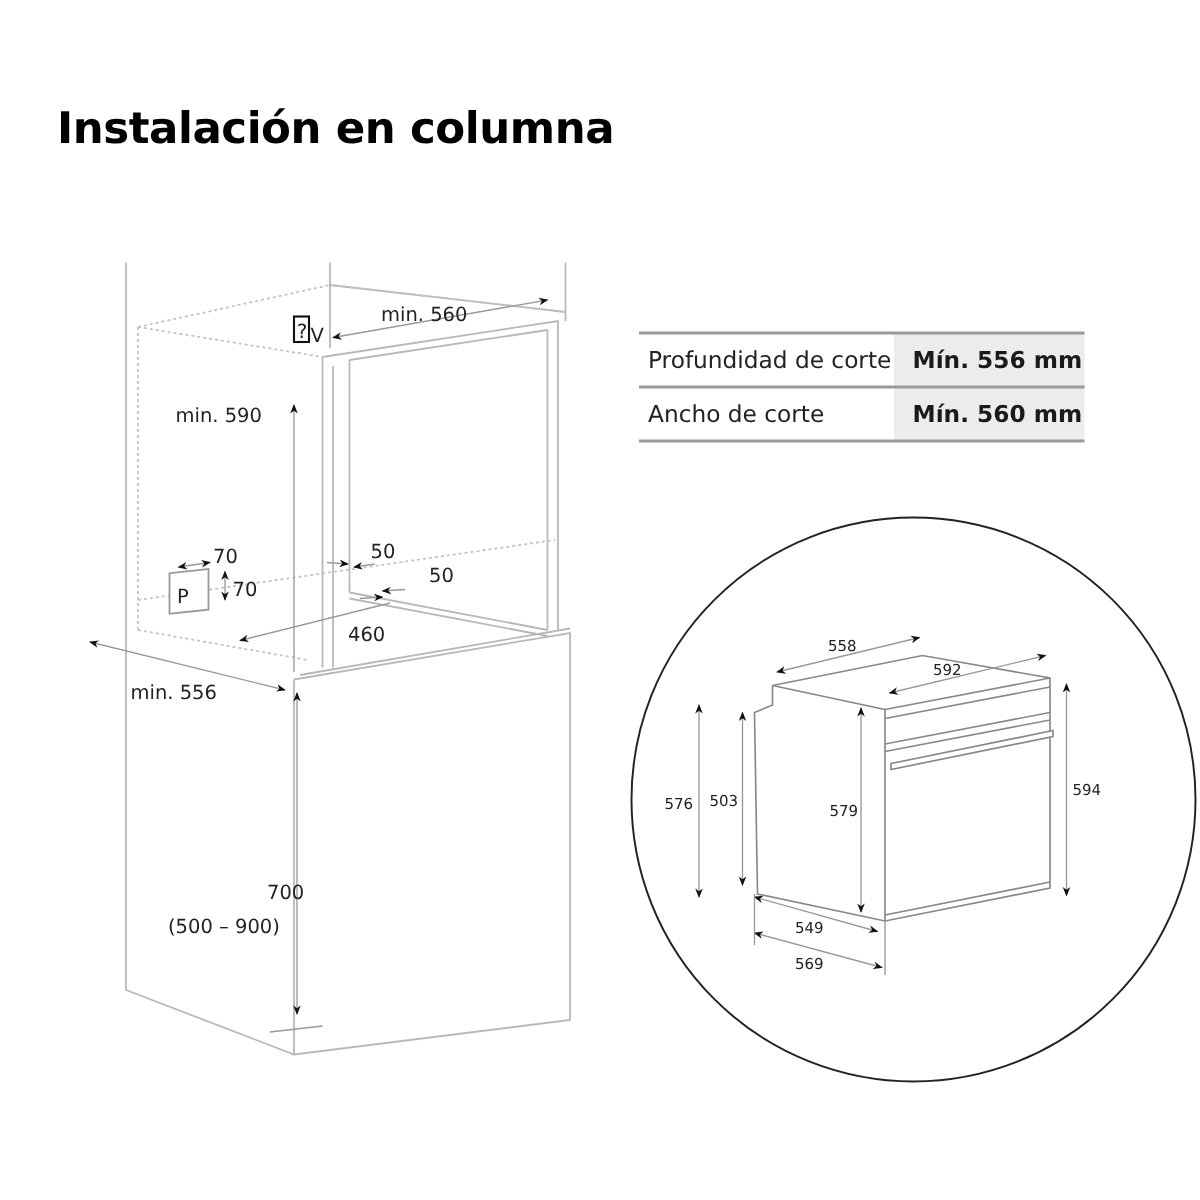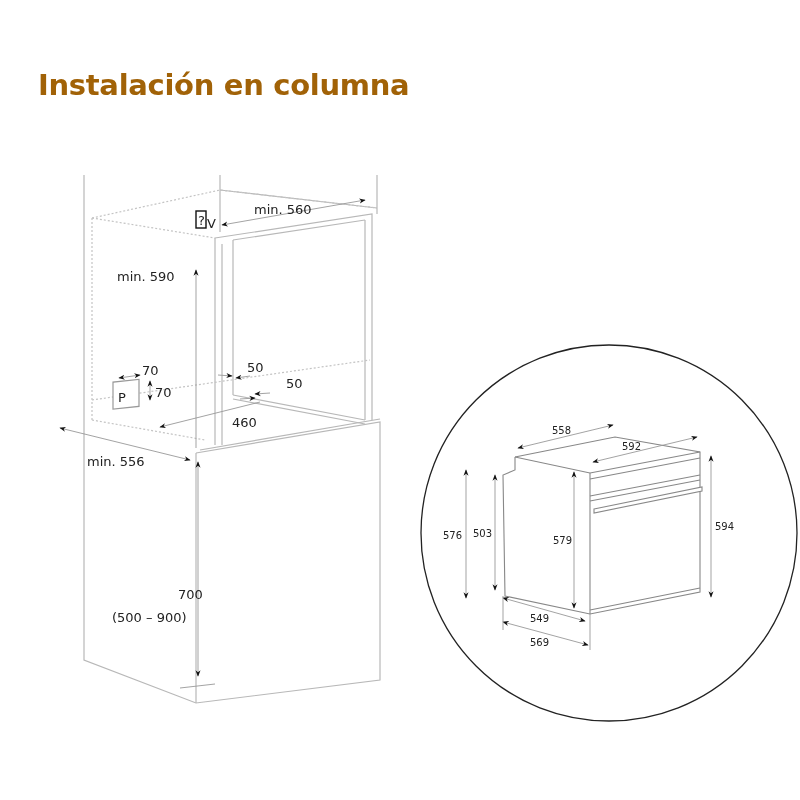--- a/index.html
+++ b/index.html
@@ -1,17 +1,17 @@
 <!DOCTYPE html>
 <html><head>
 <meta charset="utf-8">
 <style>
   html, body { margin: 0; padding: 0; background: #ffffff; }
   body { width: 800px; height: 800px; position: relative; overflow: hidden; font-family: "DejaVu Sans", "Liberation Sans", sans-serif; color: #111; }
-  .title { position: absolute; left: 38px; top: 68px; font-size: 29px; font-weight: bold; letter-spacing: -0.3px; color: #a16207; }
+  .title { position: absolute; left: 38px; top: 68px; font-size: 29px; font-weight: bold; letter-spacing: -0.3px; color: #000000; }
   .diagram { position: absolute; left: 0; top: 0; width: 800px; height: 800px; }
   .spec-table { position: absolute; left: 426px; top: 221px; width: 297px; border-collapse: collapse; font-size: 15.5px; }
   .spec-table td { height: 34px; padding: 0 0 0 6px; border-top: 2px solid #9a9a9a; white-space: nowrap; }
   .spec-table tr:last-child td { border-bottom: 2px solid #9a9a9a; }
   .spec-table td.val { background: #ececec; font-weight: bold; padding-left: 12px; color: #1a1a1a; }
   .spec-table td.lab { color: #222; }
   .lbl { font-family: "DejaVu Sans", sans-serif; font-size: 13px; fill: #222; }
   .lbl-s { font-family: "DejaVu Sans", sans-serif; font-size: 10px; fill: #222; }
   .ln { stroke: #b8b8b8; stroke-width: 1.2; fill: none; }
   .lnd { stroke: #c4c4c4; stroke-width: 1.2; fill: none; stroke-dasharray: 2 2; }
@@ -131,14 +131,22 @@
     <text class="lbl-s" x="473" y="537">503</text>
     <text class="lbl-s" x="553" y="544">579</text>
     <text class="lbl-s" x="715" y="530">594</text>
     <text class="lbl-s" x="530" y="622">549</text>
     <text class="lbl-s" x="530" y="646">569</text>
   </g>
 </svg>
 
 <table class="spec-table">
   <tbody>
+    <tr>
+      <td class="lab">Profundidad de corte</td>
+      <td class="val">Mín. 556 mm</td>
+    </tr>
+    <tr>
+      <td class="lab">Ancho de corte</td>
+      <td class="val">Mín. 560 mm</td>
+    </tr>
   </tbody>
 </table>
 
 </body></html>

